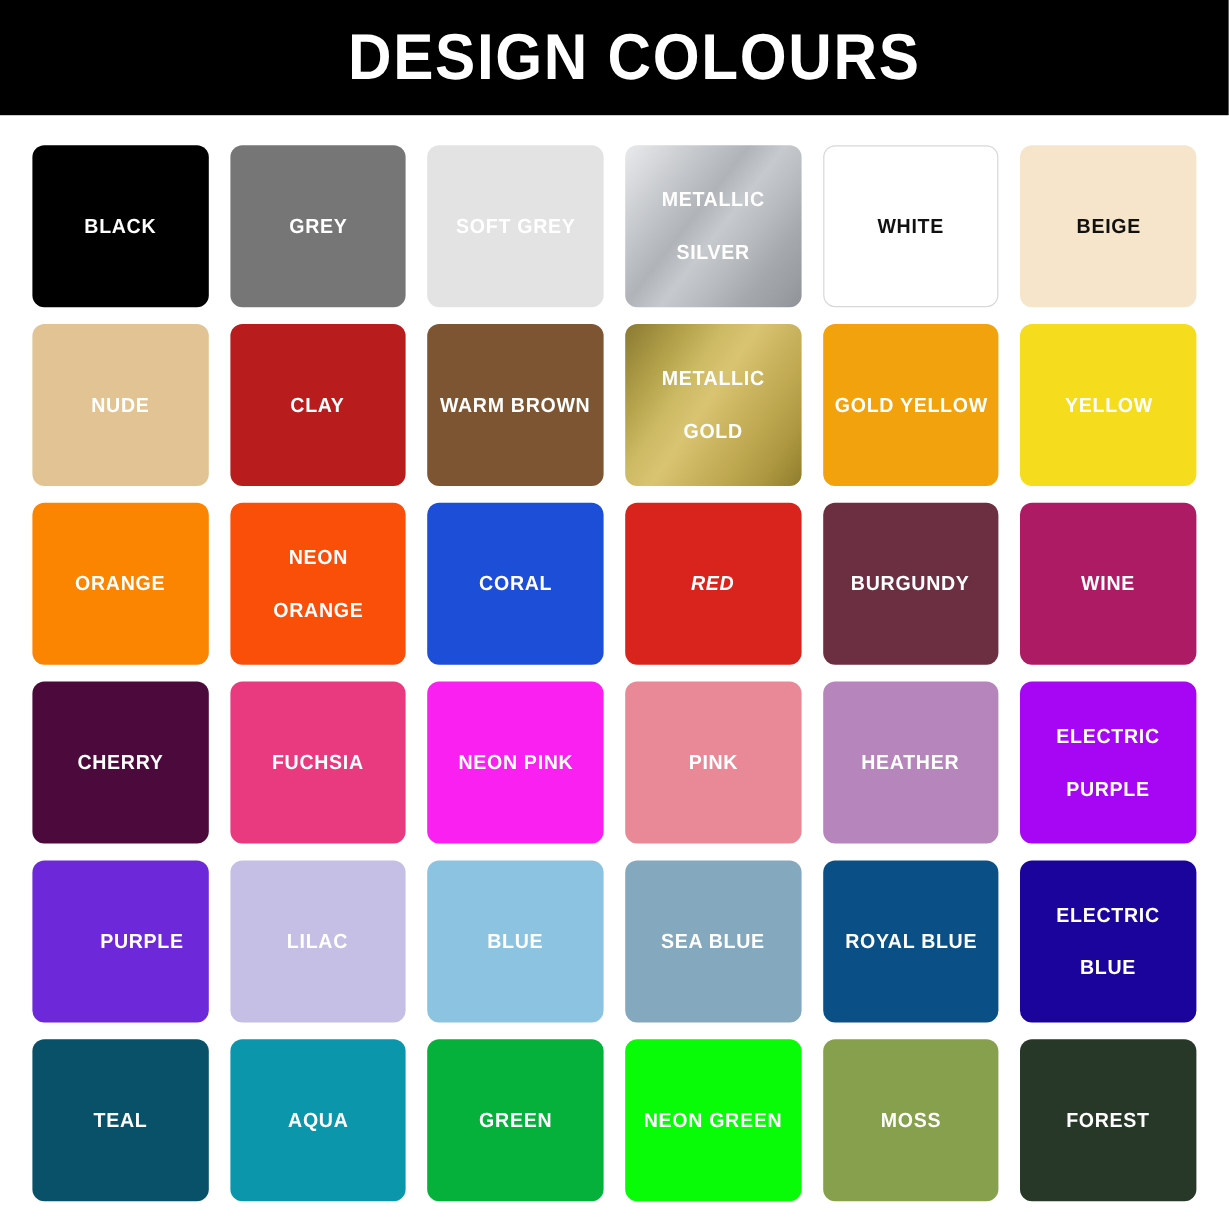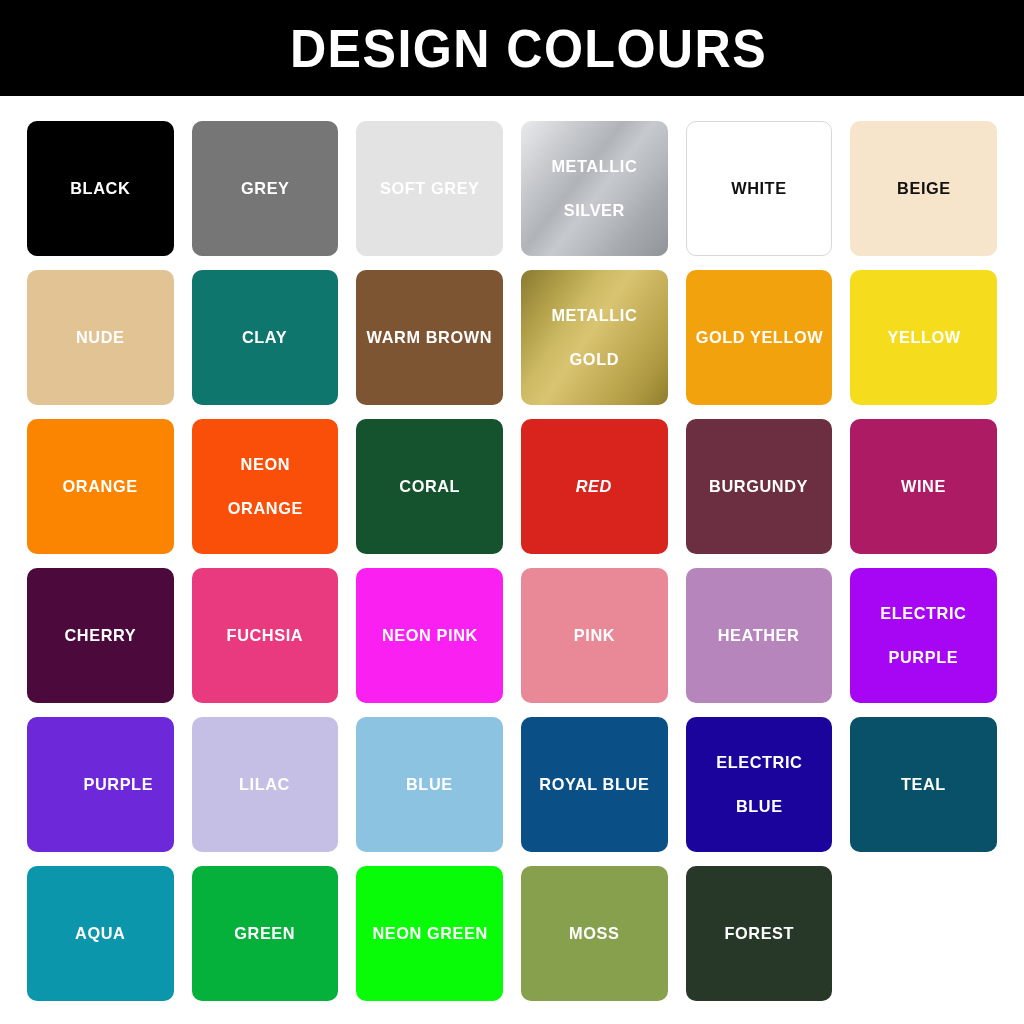--- a/index.html
+++ b/index.html
@@ -138,42 +138,42 @@
         </div>
         <div class="swatch outlined dark-text" style="background: rgb(255, 255, 255);">
           <span class="swatch-label">WHITE</span>
         </div>
         <div class="swatch dark-text" style="background: rgb(246, 229, 203);">
           <span class="swatch-label">BEIGE</span>
         </div>
         <div class="swatch" style="background: rgb(226, 196, 148);">
           <span class="swatch-label">NUDE</span>
         </div>
-        <div class="swatch" style="background: #0f766e;">
+        <div class="swatch" style="background: #b91c1c;">
           <span class="swatch-label">CLAY</span>
         </div>
         <div class="swatch two-line" style="background: rgb(125, 85, 51);">
           <span class="swatch-label">WARM BROWN</span>
         </div>
         <div class="swatch two-line metallic-gold">
           <span class="swatch-label">METALLIC GOLD</span>
         </div>
         <div class="swatch two-line" style="background: rgb(242, 162, 12);">
           <span class="swatch-label">GOLD YELLOW</span>
         </div>
         <div class="swatch" style="background: rgb(245, 221, 29);">
           <span class="swatch-label">YELLOW</span>
         </div>
         <div class="swatch" style="background: rgb(251, 132, 0);">
           <span class="swatch-label">ORANGE</span>
         </div>
         <div class="swatch two-line" style="background: rgb(249, 79, 9);">
           <span class="swatch-label">NEON ORANGE</span>
         </div>
-        <div class="swatch" style="background: #14532d;">
+        <div class="swatch" style="background: #1d4ed8;">
           <span class="swatch-label">CORAL</span>
         </div>
         <div class="swatch" style="background: rgb(217, 36, 29); font-style: italic;">
           <span class="swatch-label">RED</span>
         </div>
         <div class="swatch" style="background: rgb(108, 47, 66);">
           <span class="swatch-label">BURGUNDY</span>
         </div>
         <div class="swatch" style="background: rgb(172, 27, 99);">
           <span class="swatch-label">WINE</span>
@@ -198,20 +198,23 @@
         </div>
         <div class="swatch" style="background: #6d28d9; padding-left: 36px;">
           <span class="swatch-label">PURPLE</span>
         </div>
         <div class="swatch" style="background: rgb(197, 190, 229);">
           <span class="swatch-label">LILAC</span>
         </div>
         <div class="swatch" style="background: rgb(140, 195, 224);">
           <span class="swatch-label">BLUE</span>
         </div>
+        <div class="swatch" style="background: rgb(132, 168, 189);">
+          <span class="swatch-label">SEA BLUE</span>
+        </div>
         <div class="swatch two-line" style="background: rgb(10, 80, 135);">
           <span class="swatch-label">ROYAL BLUE</span>
         </div>
         <div class="swatch two-line" style="background: rgb(27, 4, 155);">
           <span class="swatch-label">ELECTRIC BLUE</span>
         </div>
         <div class="swatch" style="background: rgb(8, 81, 104);">
           <span class="swatch-label">TEAL</span>
         </div>
         <div class="swatch" style="background: rgb(12, 150, 172);">

